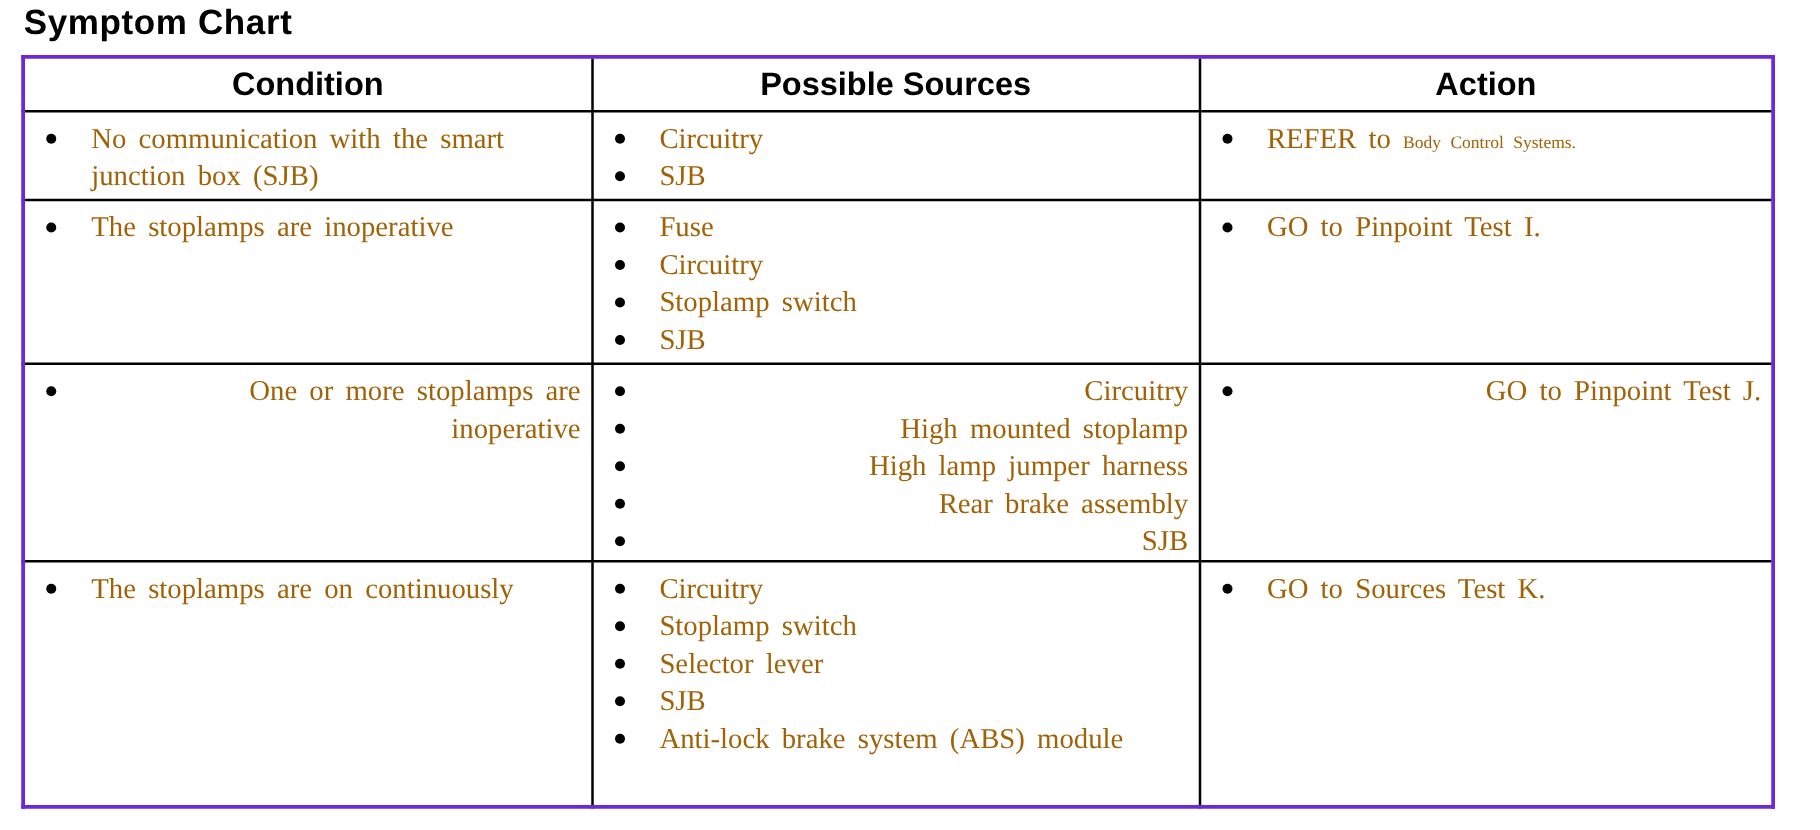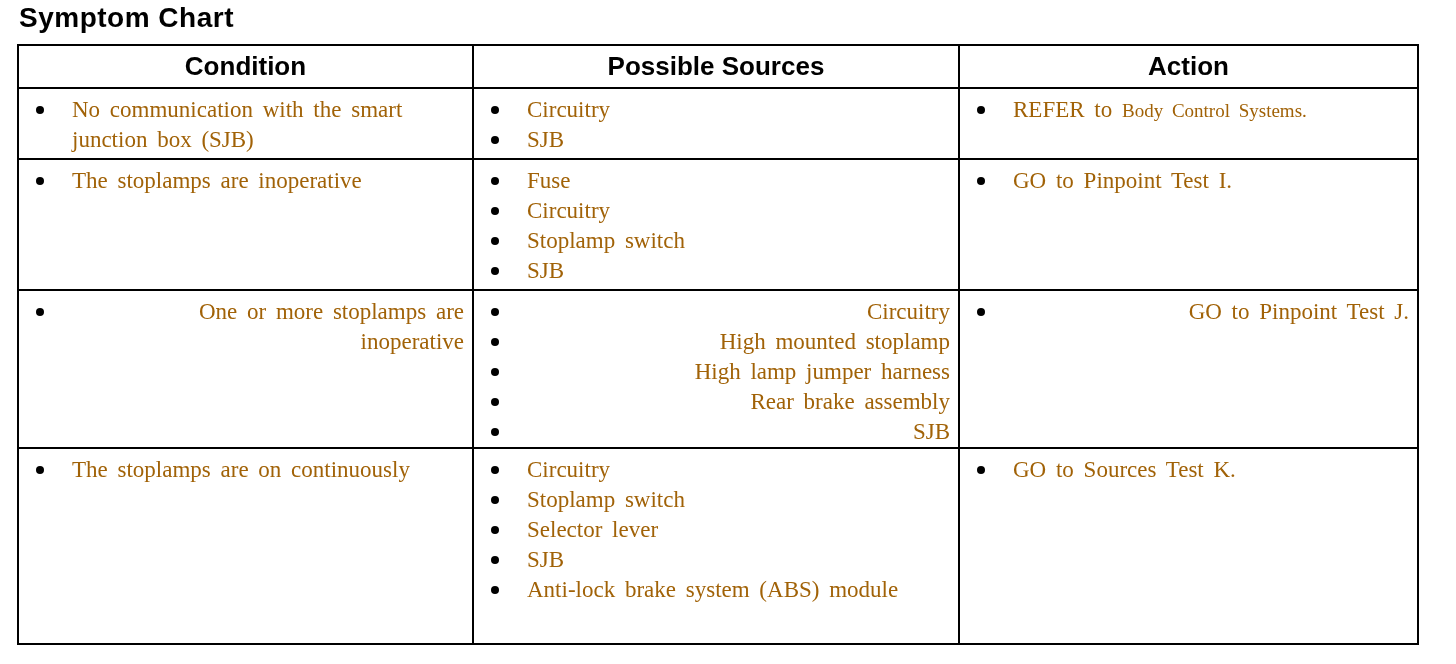--- a/index.html
+++ b/index.html
@@ -34,21 +34,21 @@
     top: 44px;
     width: 1400px;
     border-collapse: collapse;
     table-layout: fixed;
     background: #ffffff;
   }
   table.symptom-table, table.symptom-table th, table.symptom-table td {
     border: 2px solid #000000;
   }
   table.symptom-table {
-    border: 1px solid #6d28d9;
+    border: 3px solid #6d28d9;
   }
   col.c1 { width: 455px; }
   col.c2 { width: 486px; }
   col.c3 { width: 459px; }
   th {
     height: 41px;
     font-family: "Liberation Sans", sans-serif;
     font-weight: bold;
     font-size: 26px;
     text-align: center;
@@ -80,21 +80,21 @@
     width: 8px;
     height: 8px;
     border-radius: 50%;
     background: #000000;
   }
   .cond-text {
     display: inline-block;
     max-width: 370px;
   }
   .ref-small {
-    font-size: 19px;
+    font-size: 14px;
   }
 </style>
 </head>
 <body>
 
 <div class="page">
 
   <div class="doc-title">Symptom Chart</div>
 
   <table class="symptom-table">

